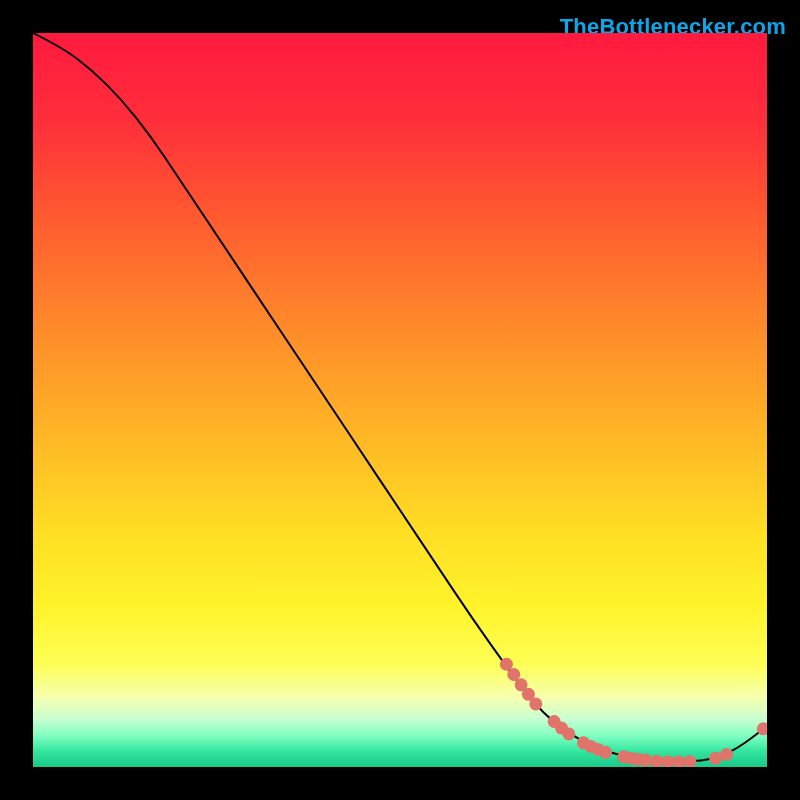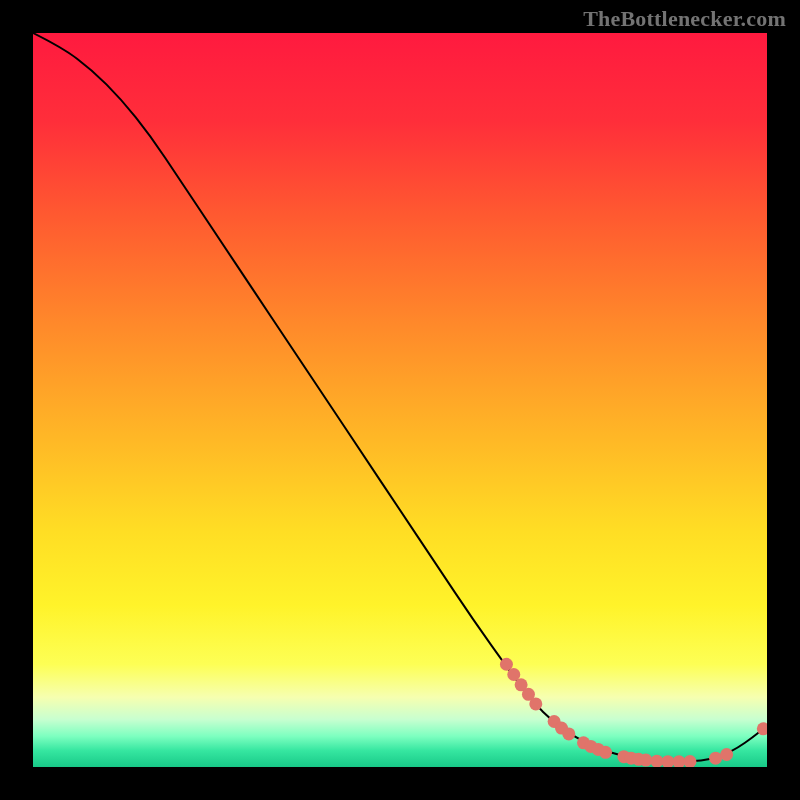--- a/index.html
+++ b/index.html
@@ -12,28 +12,27 @@
     font-family: Arial, Helvetica, sans-serif;
   }
   .stage {
     position: relative;
     width: 800px;
     height: 800px;
     background: #000;
   }
   .watermark {
     position: absolute;
-    top: 6px;
+    top: 14px;
     right: 14px;
     font-size: 22px;
     font-weight: 600;
-    color: #737373;
+    color: #0ea5e9;
     letter-spacing: 0.2px;
     user-select: none;
-    font-family: Liberation Serif, serif;
   }
   .plot {
     position: absolute;
     left: 33px;
     top: 33px;
     width: 734px;
     height: 734px;
   }
   svg { display: block; }
 </style>

